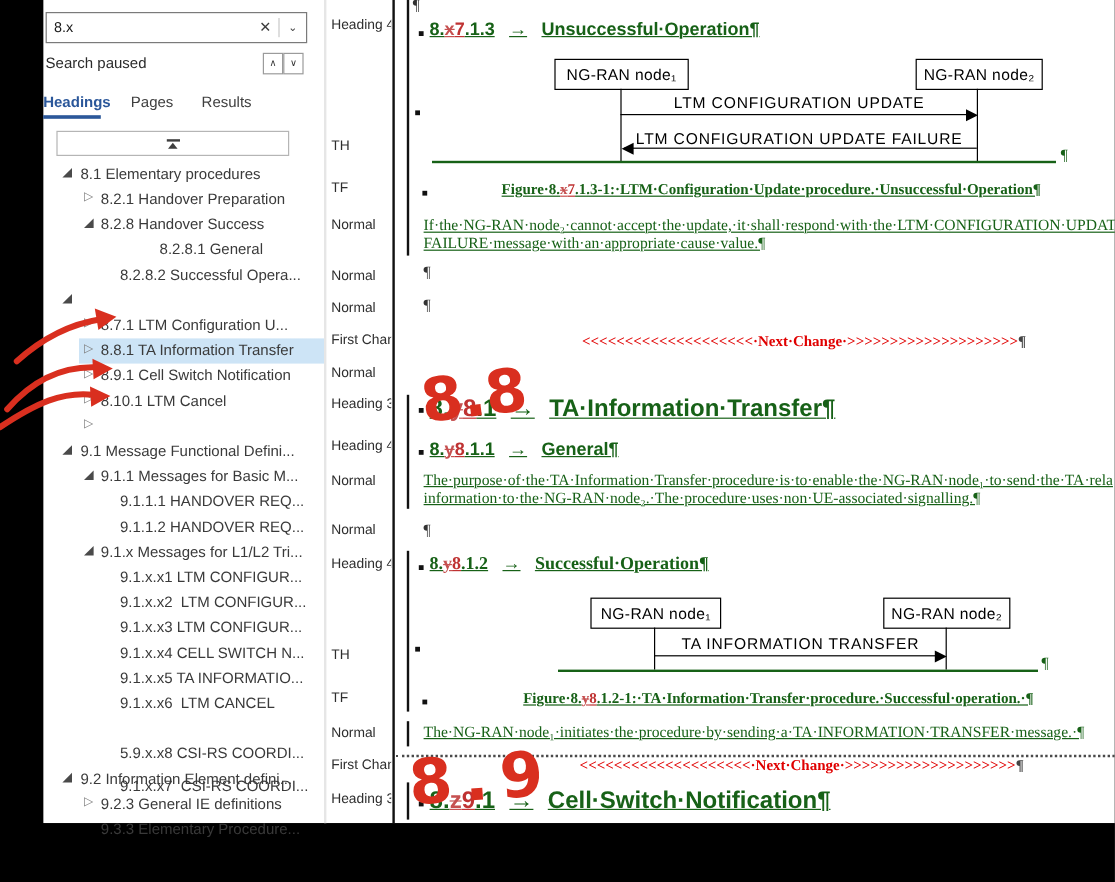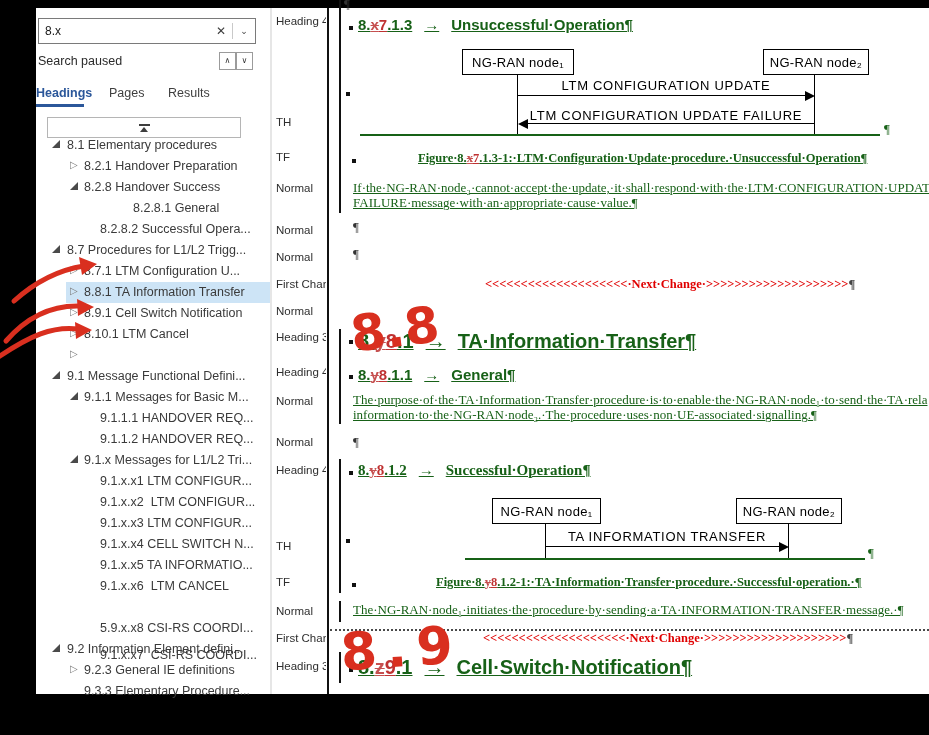--- a/index.html
+++ b/index.html
@@ -1,18 +1,18 @@
 <!DOCTYPE html>
 <html><head>
 <meta charset="utf-8">
 <style>
   html,body{margin:0;padding:0;}
   body{width:929px;height:735px;position:relative;overflow:hidden;background:#000;
        font-family:"Liberation Sans",sans-serif;}
-  .abs{position:absolute;margin-top:8px;}
+  .abs{position:absolute;}
 
   
   #win-bg{left:36px;top:0;width:893px;height:686px;background:#ffffff;}
   #pane-sep{left:270px;top:0;width:2px;height:686px;background:#e6e6e6;}
   #style-sep{left:327px;top:0;width:2px;height:686px;background:#111;}
   #bottom-bar{left:0;top:686px;width:929px;height:49px;background:#000;}
   #left-bar{left:0;top:0;width:36px;height:735px;background:#000;}
 
   
   #search-box{left:38px;top:10px;width:216px;height:24px;border:1px solid #7a7a7a;background:#fff;display:flex;align-items:center;}
@@ -119,21 +119,20 @@
     <div class="trow lvl3" style="top: 198px; margin-left: 33px;">
 
     <span class="tlabel">8.2.8.1 General</span>
   </div>
     <div class="trow lvl3" style="top: 219px;">
 
     <span class="tlabel">8.2.8.2 Successful Opera...</span>
   </div>
     <div class="trow lvl1" style="top: 240px;">
     <span class="tri exp"></span>
-    <span class="tlabel">8.7 Procedures for L1/L2 Trigg...</span>
   </div>
     <div class="trow lvl2" style="top: 261px;">
     <span class="tri col">▷</span>
     <span class="tlabel">8.7.1 LTM Configuration U...</span>
   </div>
     <div class="trow lvl2 sel" style="top: 282px;">
     <span class="tri col">▷</span>
     <span class="tlabel">8.8.1 TA Information Transfer</span>
   </div>
     <div class="trow lvl2" style="top: 303px;">

